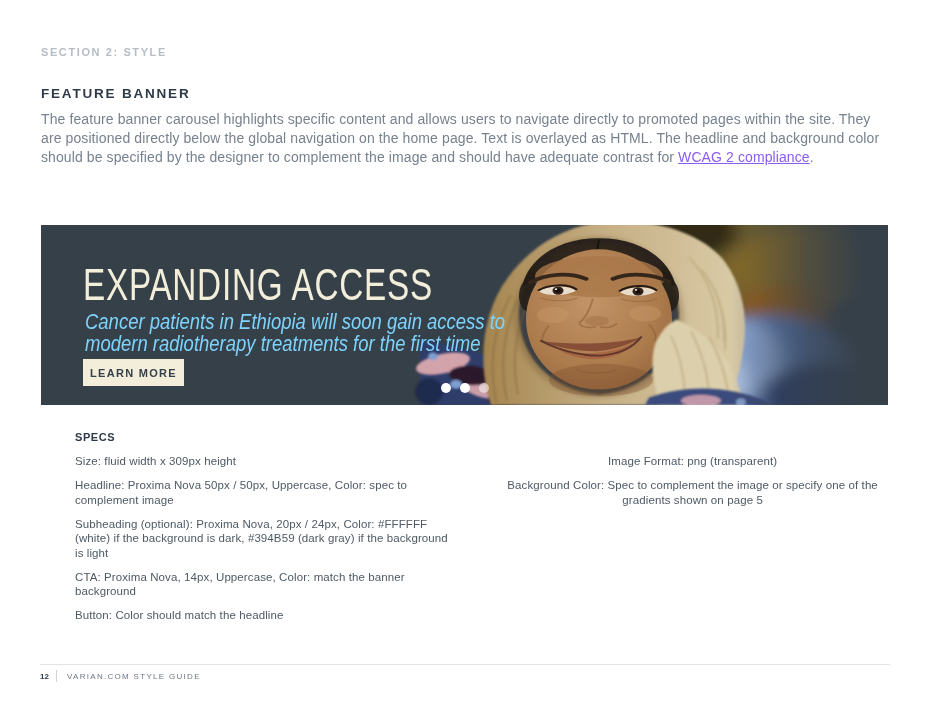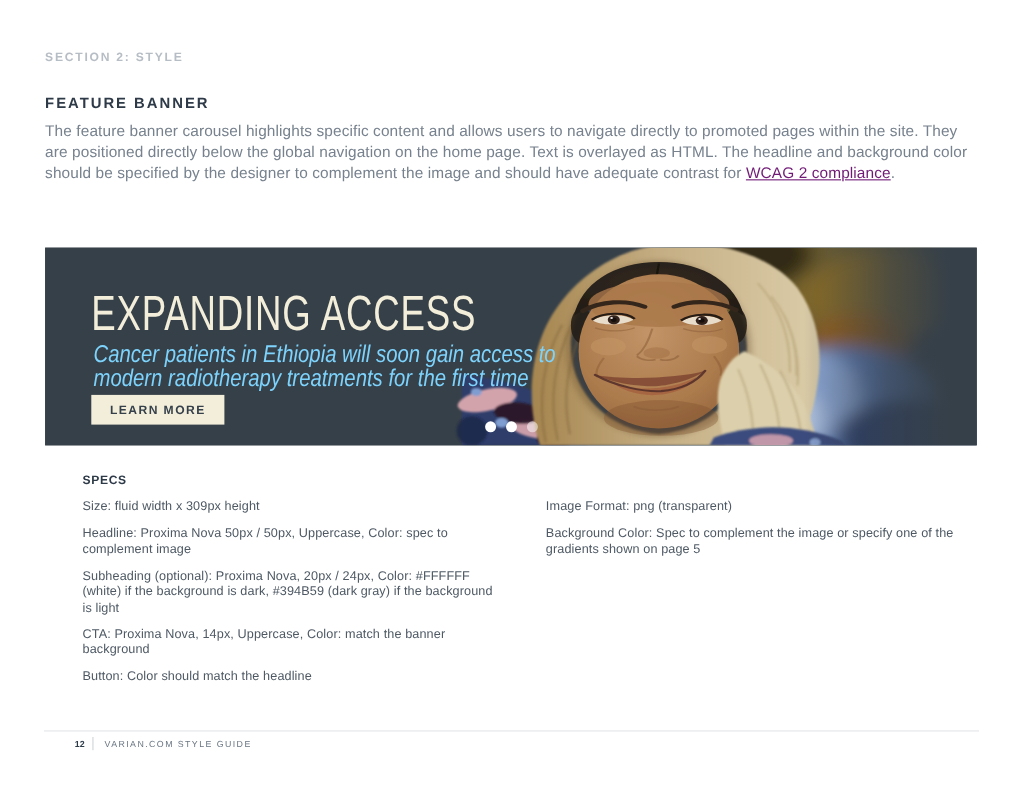--- a/index.html
+++ b/index.html
@@ -6,59 +6,59 @@
   html,body { width:930px; height:719px; background:#ffffff; overflow:hidden;
               font-family:"Liberation Sans", sans-serif; position:relative; }
   .content { margin:0 41px; }
 
   .section-label { margin-top:46px; font-size:11px; font-weight:600;
                    letter-spacing:1.6px; color:#B6BDC4; }
   .page-title   { margin-top:28px; font-size:13.5px; font-weight:700;
                   letter-spacing:1.8px; color:#2E3A48; }
   .intro        { margin-top:9px; width:848px; font-size:14px; line-height:19px;
                   color:#77828E; letter-spacing:.1px; }
-  .intro a { color:#701a75; cursor:pointer; }
+  .intro a { color:#8b5cf6; cursor:pointer; }
 
   
   .banner { position:relative; margin-top:58px; width:847px; height:180px;
             background:#364049; overflow:hidden; }
   .banner svg { position:absolute; inset:0; width:100%; height:100%; display:block; }
 
   .banner-headline { position:absolute; left:42px; top:34px; font-size:45px;
                      font-weight:400; color:#F3EEDA; letter-spacing:1px;
                      white-space:nowrap; }
   .banner-headline .squeeze { display:inline-block; transform:scaleX(.74);
                               transform-origin:left center; }
   .banner-sub { position:absolute; left:44px; top:86px; font-size:22px;
                 line-height:22px; color:#7dd3fc; white-space:nowrap;font-style:italic; }
   .banner-sub .squeeze { display:inline-block; transform:scaleX(.84);
                          transform-origin:left center; }
   .cta { position:absolute; left:42px; top:134px; background:#F3EEDA;
          color:#35404B; border:none; font-family:"Liberation Sans",sans-serif;
          font-size:11px; font-weight:700; letter-spacing:1.3px;
-         padding:8px 17px 7px; cursor:pointer; }
+         padding:8px 7px 7px; cursor:pointer; }
   .dots { position:absolute; left:50%; transform:translateX(-50%); bottom:12px;
           display:flex; gap:9px; }
   .dot { width:10px; height:10px; border-radius:50%; background:#ffffff; cursor:pointer; }
   .dot.dim { background:rgba(255,255,255,.5); }
 
   
   .specs { margin-left:34px; margin-top:26px; }
   .specs-heading { font-size:11px; font-weight:700; letter-spacing:.6px; color:#2E3A48; }
   .specs-cols { display:flex; margin-top:11px;gap:38px; }
   .specs-col { width:402px; }
-  .specs-col.right { margin-left:0; width:412px; }
+  .specs-col.right { margin-left:0; width:412px;text-align:center; }
   .spec-item { font-size:11.5px; line-height:14.5px; color:#4E5964;
                margin-bottom:9.5px; letter-spacing:.1px; }
 
   
   .footer { position:absolute; left:40px; right:40px; top:664px;
             border-top:1px solid #E2E5E8; padding-top:5px;
             display:flex; align-items:center; }
-  .footer .pagenum { font-size:8px; font-weight:700; color:#2E3A48; width:16px;margin-left:28px; }
+  .footer .pagenum { font-size:8px; font-weight:700; color:#2E3A48; width:16px; }
   .footer .divider { width:1px; height:12px; background:#CFD4D8; margin-right:10px; }
   .footer .guide-label { font-size:8px; letter-spacing:1.3px; color:#6A7682; }
 </style>
 </head>
 <body>
 
 <div class="content">
 
   <div class="section-label">SECTION 2: STYLE</div>
 

